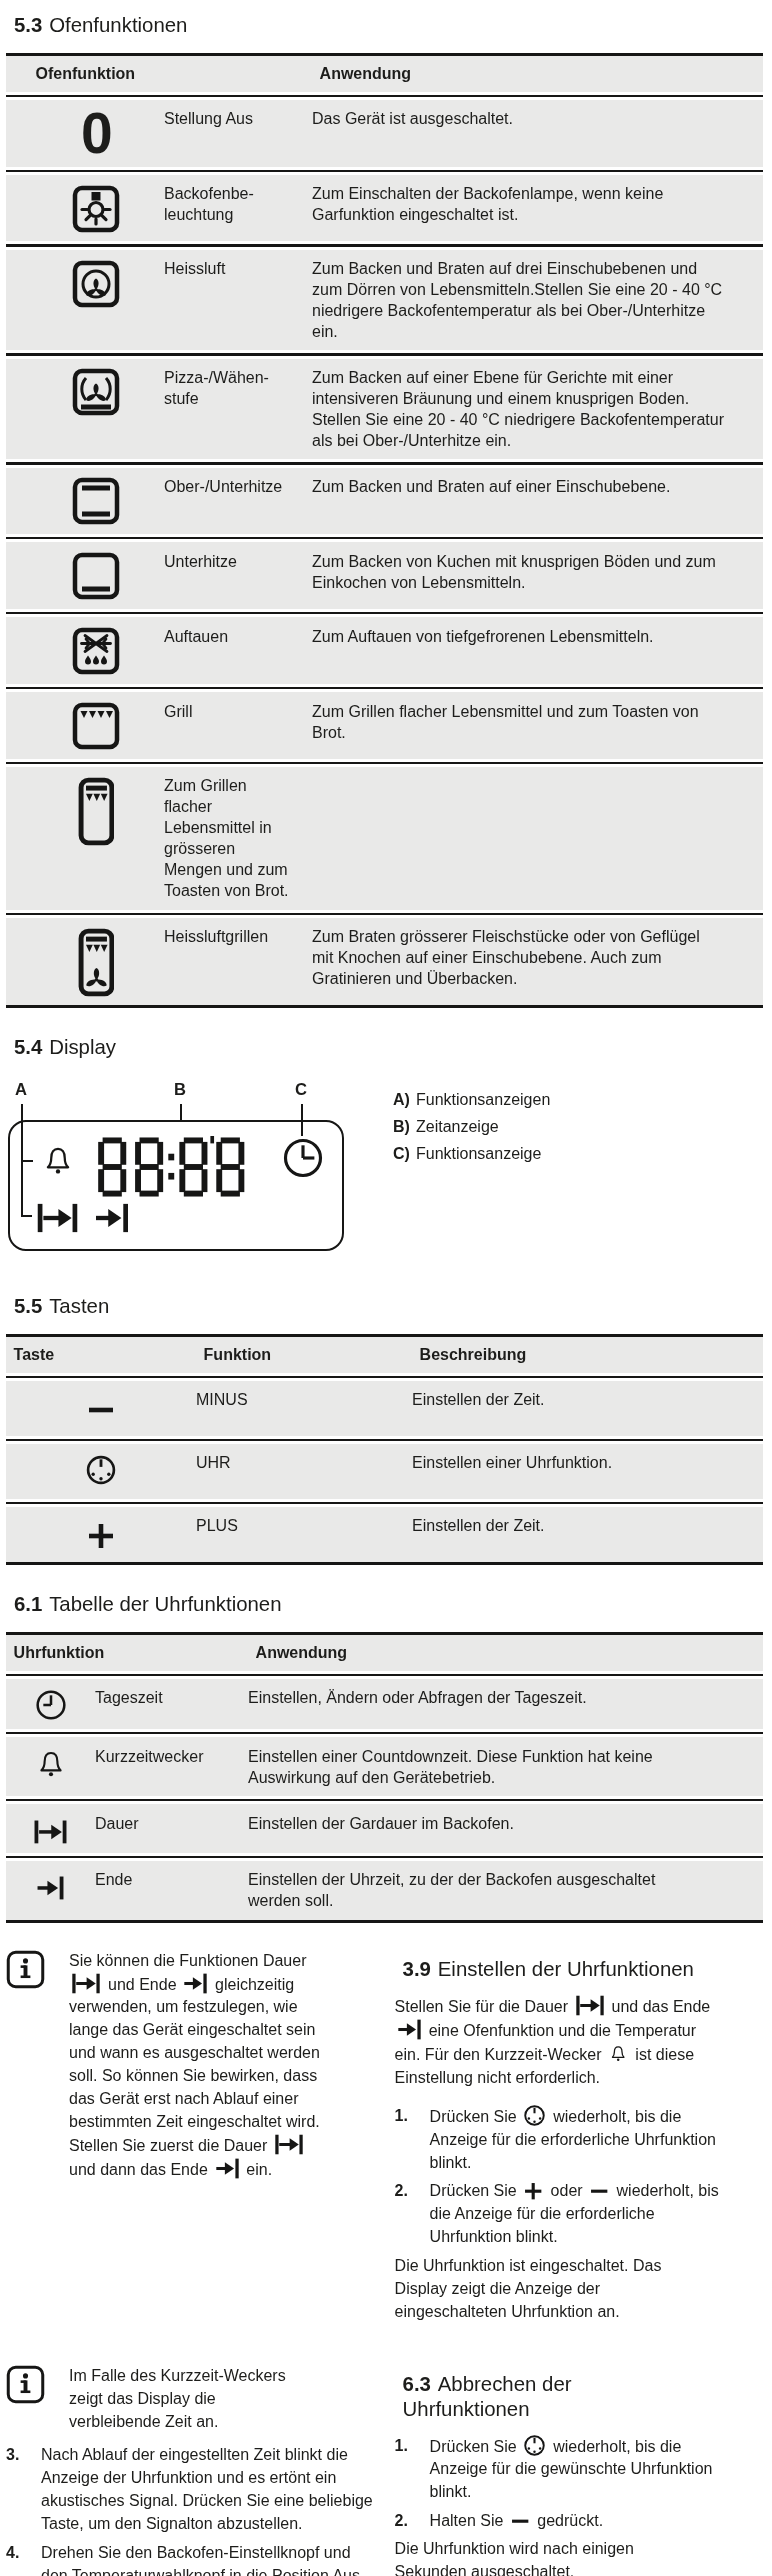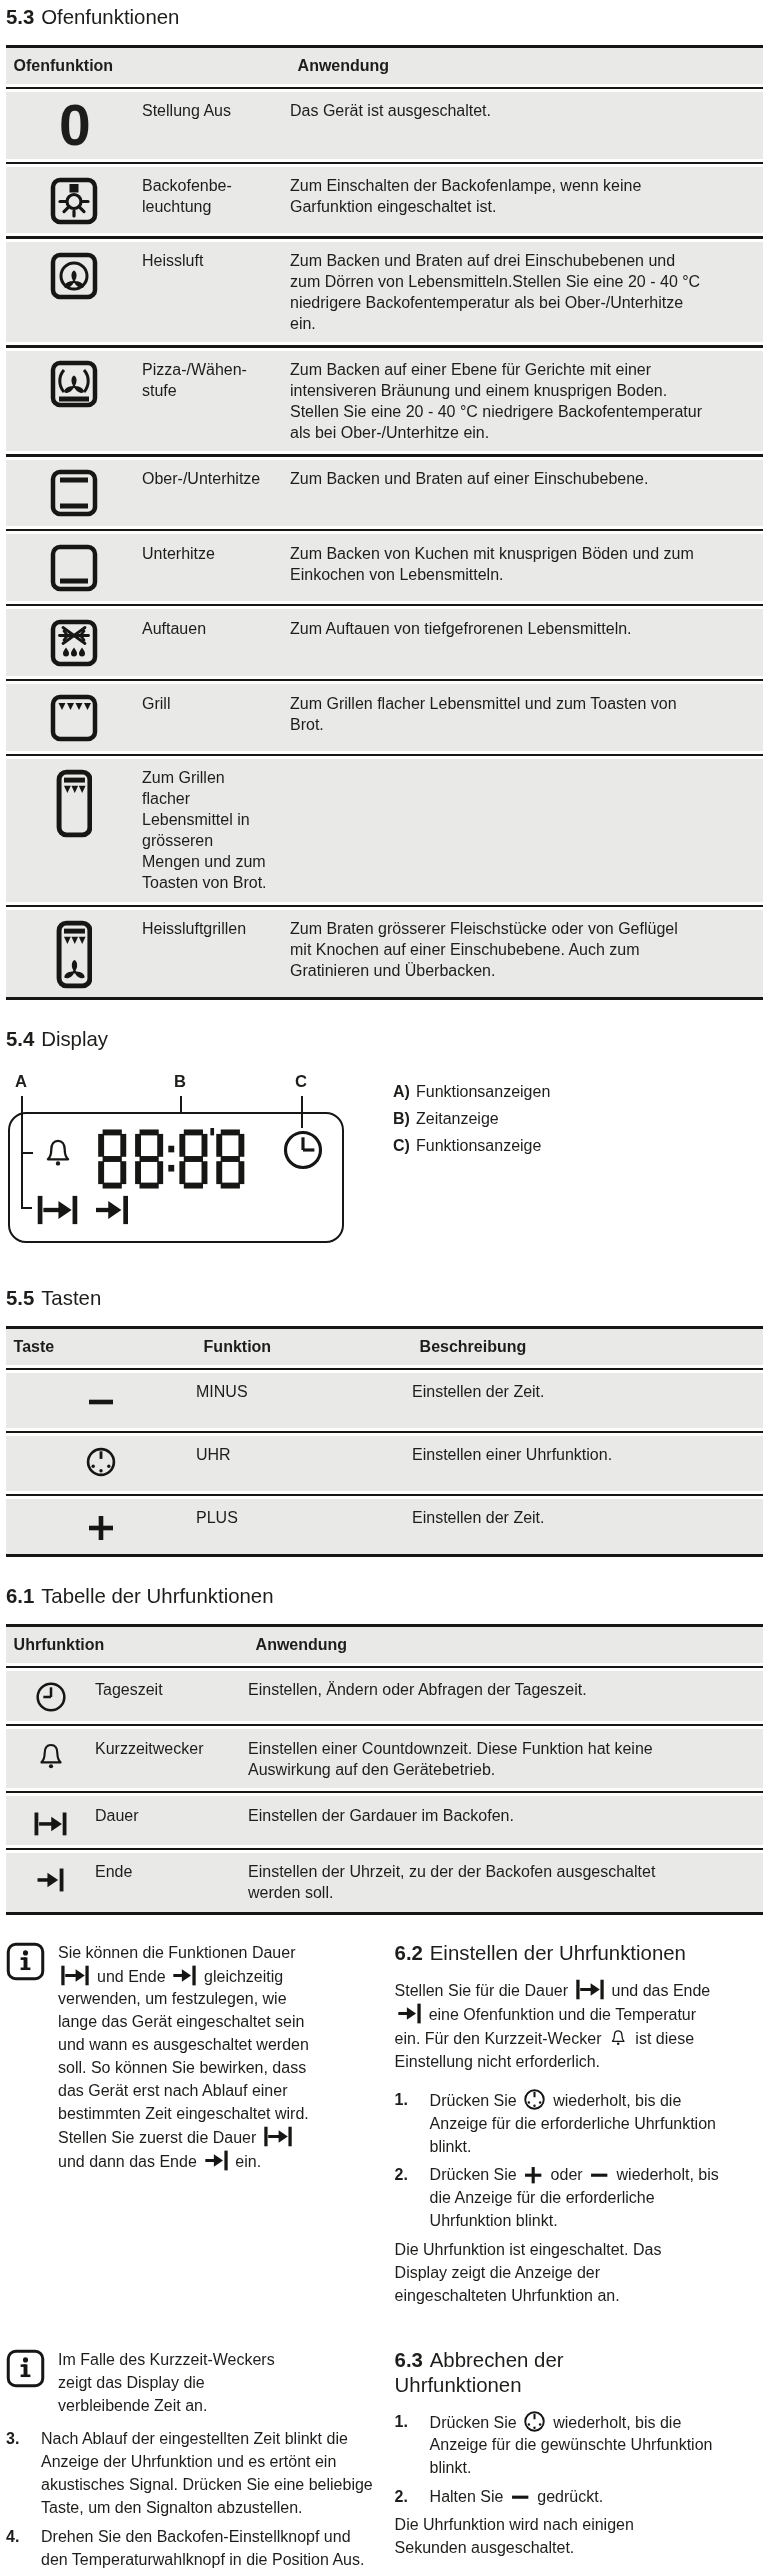--- a/index.html
+++ b/index.html
@@ -1,30 +1,30 @@
 <!DOCTYPE html>
 <html style="font-size:12px"><head>
 <meta charset="utf-8">
 <style>
   html,body{margin:0;padding:0;background:#ffffff;}
   body{color:#1d1d1b;font-family:"Liberation Sans",sans-serif;font-size:16px;line-height:21px;}
   .page{width:772px;min-height:2576px;box-sizing:border-box;padding:4.5px 9px 136px 6px;position:relative;}
 
-  h2.sec,h3.sec{font-size:20.4px;line-height:25px;font-weight:400;margin:0;color:#1d1d1b;}
+  h2.sec,h3.sec{font-size:20.4px;line-height:25px;font-weight:400;margin:8px;color:#1d1d1b;}
   .sec .n{font-weight:700;margin-right:6.8px;}
 
   
   .tbl{margin-top:15px;}
   .bar{height:3px;background:#161615;}
   .sep{height:2.3px;background:#161615;margin:3px 0;}
   .thead,.trow{background:#e9e9e8;}
   .thead{font-weight:700;padding:7.6px 0;}
   .thead>div{padding:0 0 0 7.6px;}
   .trow{padding:8.3px 0;}
-  .g-ofen{display:grid;grid-template-columns:136px 148px 1fr;}
+  .g-ofen{display:grid;grid-template-columns:136px 148px 1fr;padding-left:22px;}
   .g-tasten{display:grid;grid-template-columns:190px 216px 1fr;}
   .g-uhr{display:grid;grid-template-columns:89px 153px 1fr;}
   .trow .ic{display:flex;align-items:flex-start;justify-content:center;padding-top:1.5px;}
   .trow .nm{padding-right:7.6px;white-space:pre-line;}
   .trow .ds{max-width:412px;padding-right:18px;}
   .t1row{min-height:50px;}
   .zero{font-size:57px;line-height:47px;font-weight:700;letter-spacing:-1.5px;}
 
   .t1-ic svg{height:48px;width:auto;display:block;}
   .t1-ic.icon-grill-level-2 svg,.t1-ic.icon-hot-air-grill svg{height:69px;}
@@ -48,21 +48,21 @@
   .dclock svg{width:42px;height:42px;}
   .darr{position:absolute;left:24px;top:80px;display:flex;gap:13.6px;align-items:center;}
   .darr .icon-duration svg{width:47px;height:32px;}
   .darr .icon-end svg{width:36px;height:32px;}
   .legend{position:absolute;left:387px;top:17px;}
   .legend>div{margin-bottom:6px;}
   .legend .lk{font-weight:700;display:inline-block;min-width:23px;}
 
   
   .cols{display:grid;grid-template-columns:372px 1fr;column-gap:16.6px;row-gap:41px;margin-top:26px;}
-  .infobox{display:flex;gap:13px;}
+  .infobox{display:flex;gap:24px;}
   .infobox .iic{flex:0 0 39px;padding-top:1.5px;}
   .iic svg{width:39px;height:auto;display:block;}
   .infobox .itx{line-height:23px;}
   .info1 .itx{max-width:251px;}
   .info2 .itx{max-width:236px;}
   .info3 .itx{max-width:228px;}
   h3.sec{margin-bottom:12px;}
   .s63-head{max-width:261px;}
   .intro{max-width:331px;line-height:23.4px;margin:0 0 15px 0;}
   .step{display:flex;line-height:23px;margin-bottom:5.3px;}
@@ -508,21 +508,21 @@
                 <polygon points="24,7.5 38,17 24,26.5" fill="#161615"></polygon>
               </svg></span> und dann das Ende <span class="ii icon-end"><svg viewBox="0 0 38 34">
                 <rect x="31" y="2" width="5" height="30" fill="#161615"></rect>
                 <rect x="2" y="14.7" width="15" height="4.6" fill="#161615"></rect>
                 <polygon points="15,7.5 29,17 15,26.5" fill="#161615"></polygon>
               </svg></span> ein.</div>
       </div>
     </div>
 
     <div>
-      <h3 class="sec"><span class="n">6.2</span><span>Einstellen der Uhrfunktionen</span></h3>
+      <h3 class="sec"><span class="n">3.9</span><span>Einstellen der Uhrfunktionen</span></h3>
       <p class="intro">Stellen Sie für die Dauer <span class="ii icon-duration"><svg viewBox="0 0 46 34">
               <rect x="2" y="2" width="5" height="30" fill="#161615"></rect>
               <rect x="39" y="2" width="5" height="30" fill="#161615"></rect>
               <rect x="8" y="14.7" width="17" height="4.6" fill="#161615"></rect>
               <polygon points="24,7.5 38,17 24,26.5" fill="#161615"></polygon>
             </svg></span> und das Ende <span class="ii icon-end"><svg viewBox="0 0 38 34">
               <rect x="31" y="2" width="5" height="30" fill="#161615"></rect>
               <rect x="2" y="14.7" width="15" height="4.6" fill="#161615"></rect>
               <polygon points="15,7.5 29,17 15,26.5" fill="#161615"></polygon>
             </svg></span> eine Ofenfunktion und die Temperatur ein. Für den Kurzzeit-Wecker <span class="ii icon-bell"><svg viewBox="0 0 48 48">

